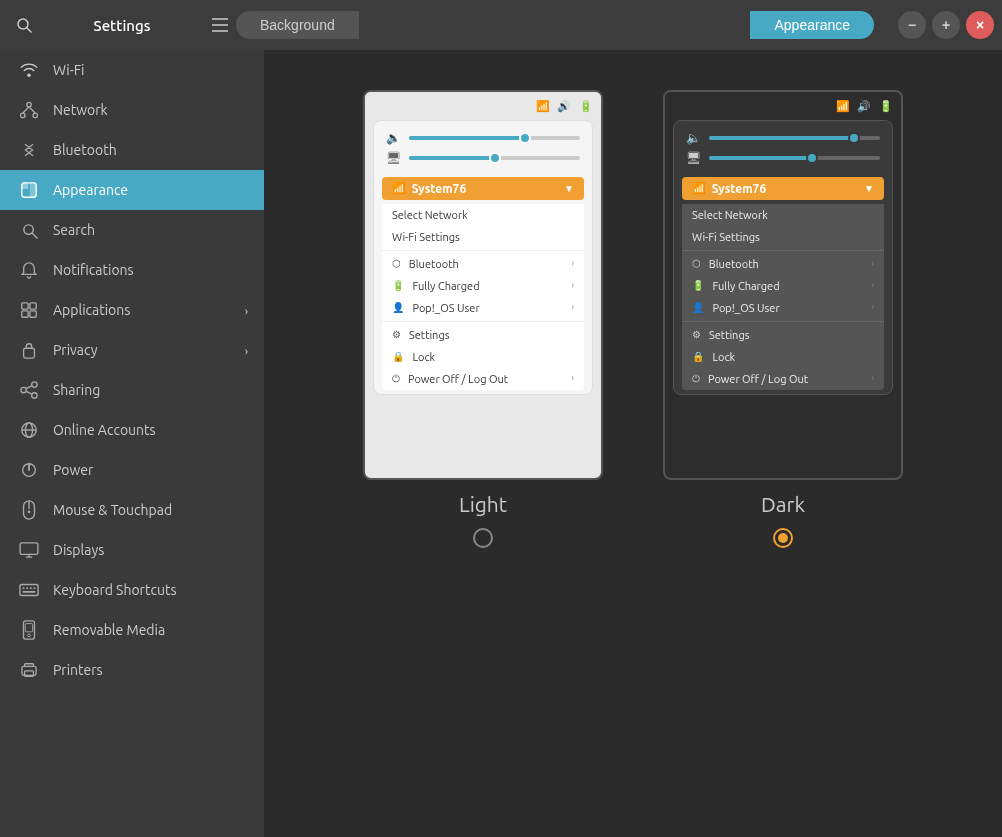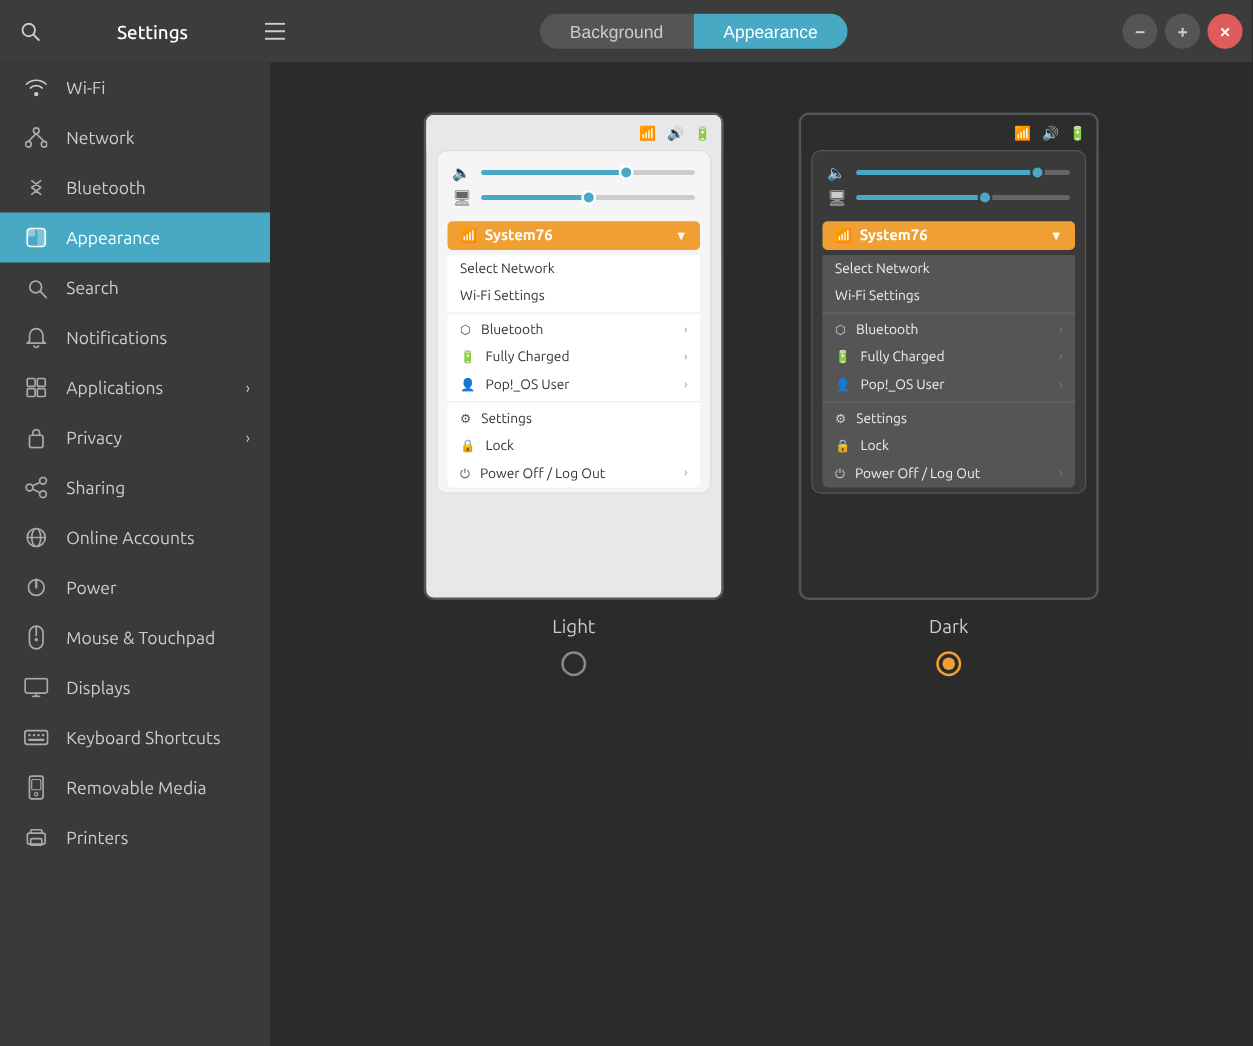--- a/index.html
+++ b/index.html
@@ -52,21 +52,21 @@
       border: none;
       color: #ccc;
       font-size: 16px;
       cursor: pointer;
       display: flex; align-items: center; justify-content: center;
     }
     .titlebar-center {
       flex: 1;
       display: flex;
       align-items: center;
-      justify-content: center;
+      justify-content: space-between;
       gap: 0;
     }
     .tab-btn {
       padding: 6px 24px;
       border: none;
       background: #555;
       color: #ccc;
       font-size: 14px;
       cursor: pointer;
     }
@@ -98,21 +98,21 @@
 
     
     .main {
       display: flex;
       flex: 1;
       overflow: hidden;
     }
 
     
     .sidebar {
-      width: 216px;
+      width: 264px;
       background: #3a3a3a;
       overflow-y: auto;
       flex-shrink: 0;
     }
     .sidebar-item {
       display: flex;
       align-items: center;
       gap: 14px;
       padding: 10px 16px;
       color: #ccc;
@@ -262,21 +262,21 @@
     }
     .preview-dark .menu-item { color: #eee; }
     .menu-item-icon { font-size: 10px; color: #555; }
     .preview-dark .menu-item-icon { color: #ccc; }
     .menu-item-chevron { margin-left: auto; font-size: 9px; color: #888; }
     .menu-divider { height: 1px; background: #eee; margin: 2px 0; }
     .preview-dark .menu-divider { background: #666; }
 
     .theme-label {
       color: #ccc;
-      font-size: 15px;
+      font-size: 21px;
     }
     .radio-container {
       display: flex;
       align-items: center;
       justify-content: center;
     }
     .radio-btn {
       width: 20px; height: 20px;
       border-radius: 50%;
       border: 2px solid #888;

